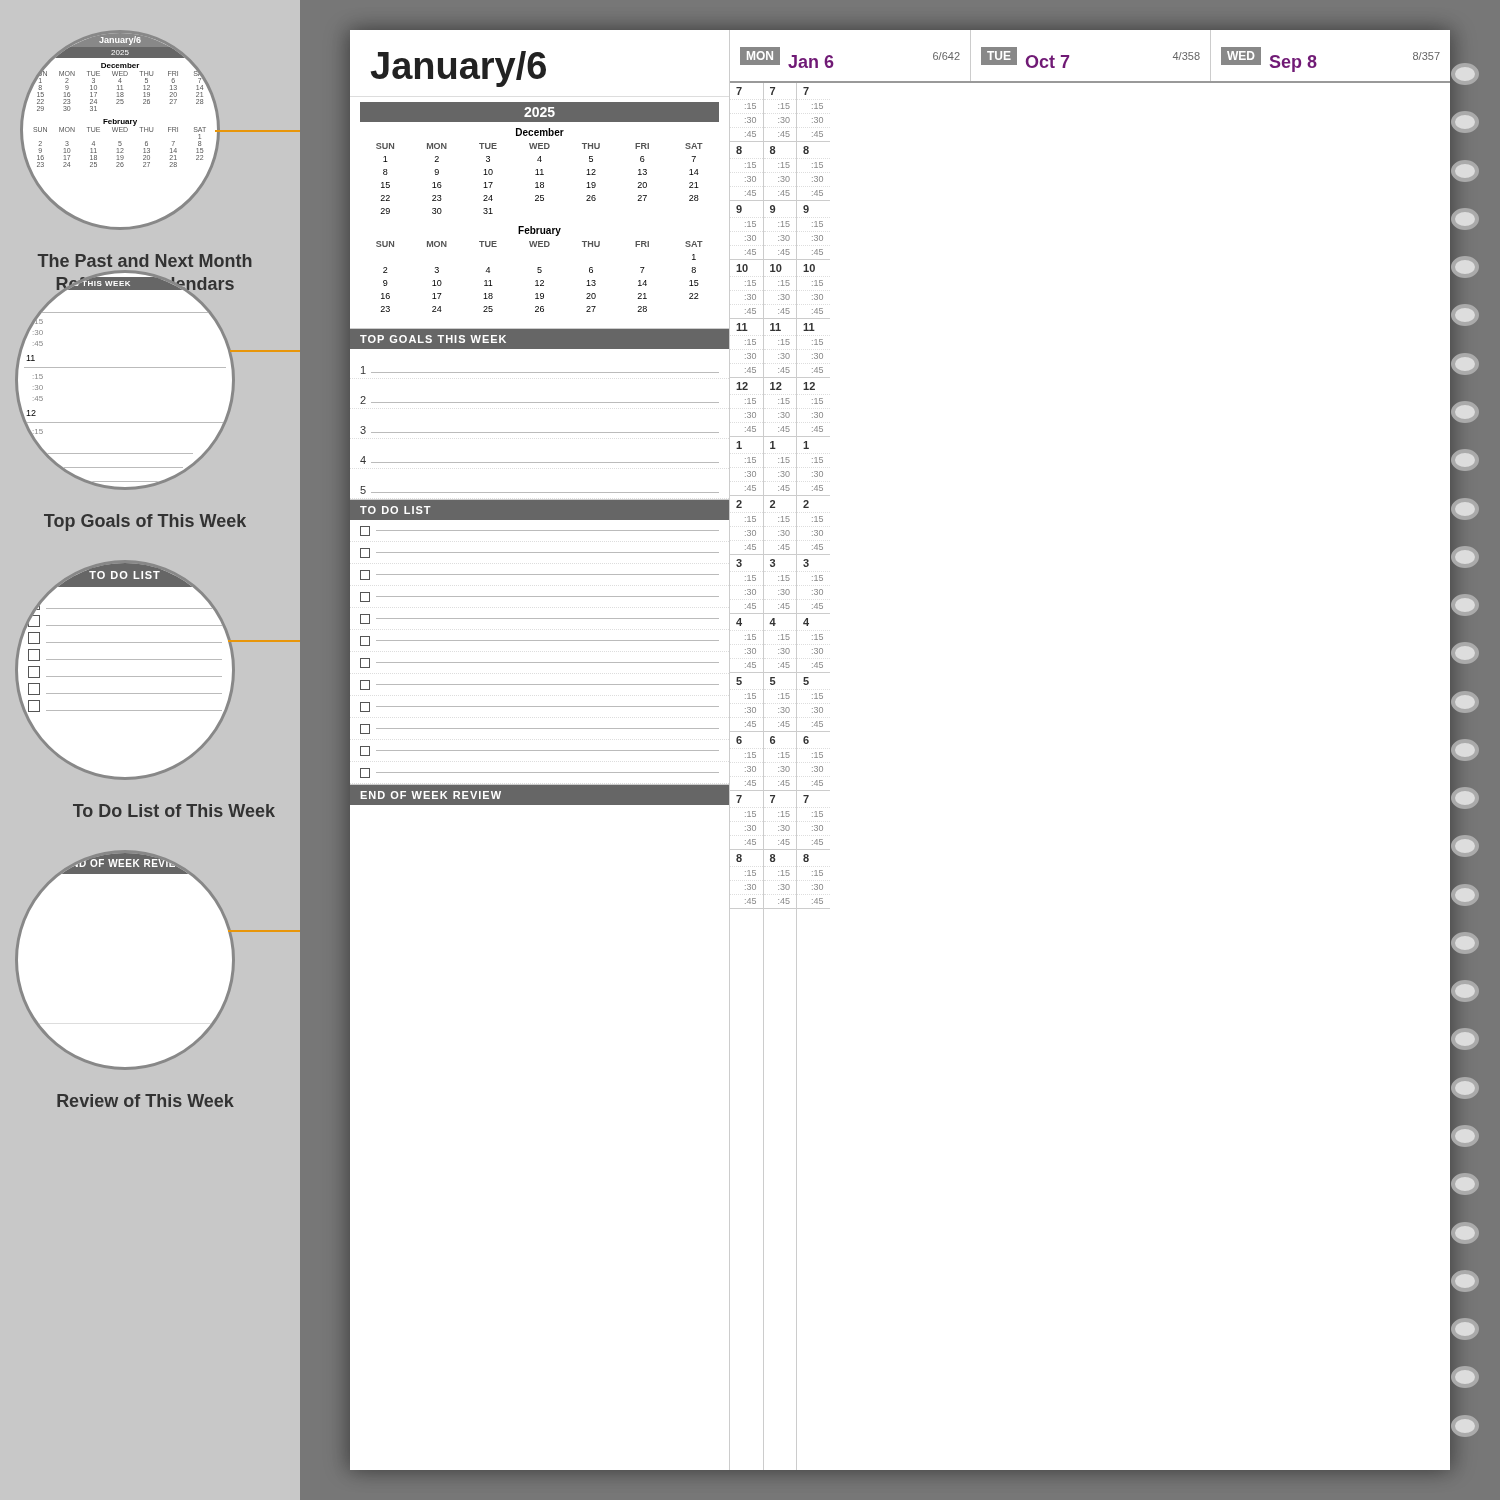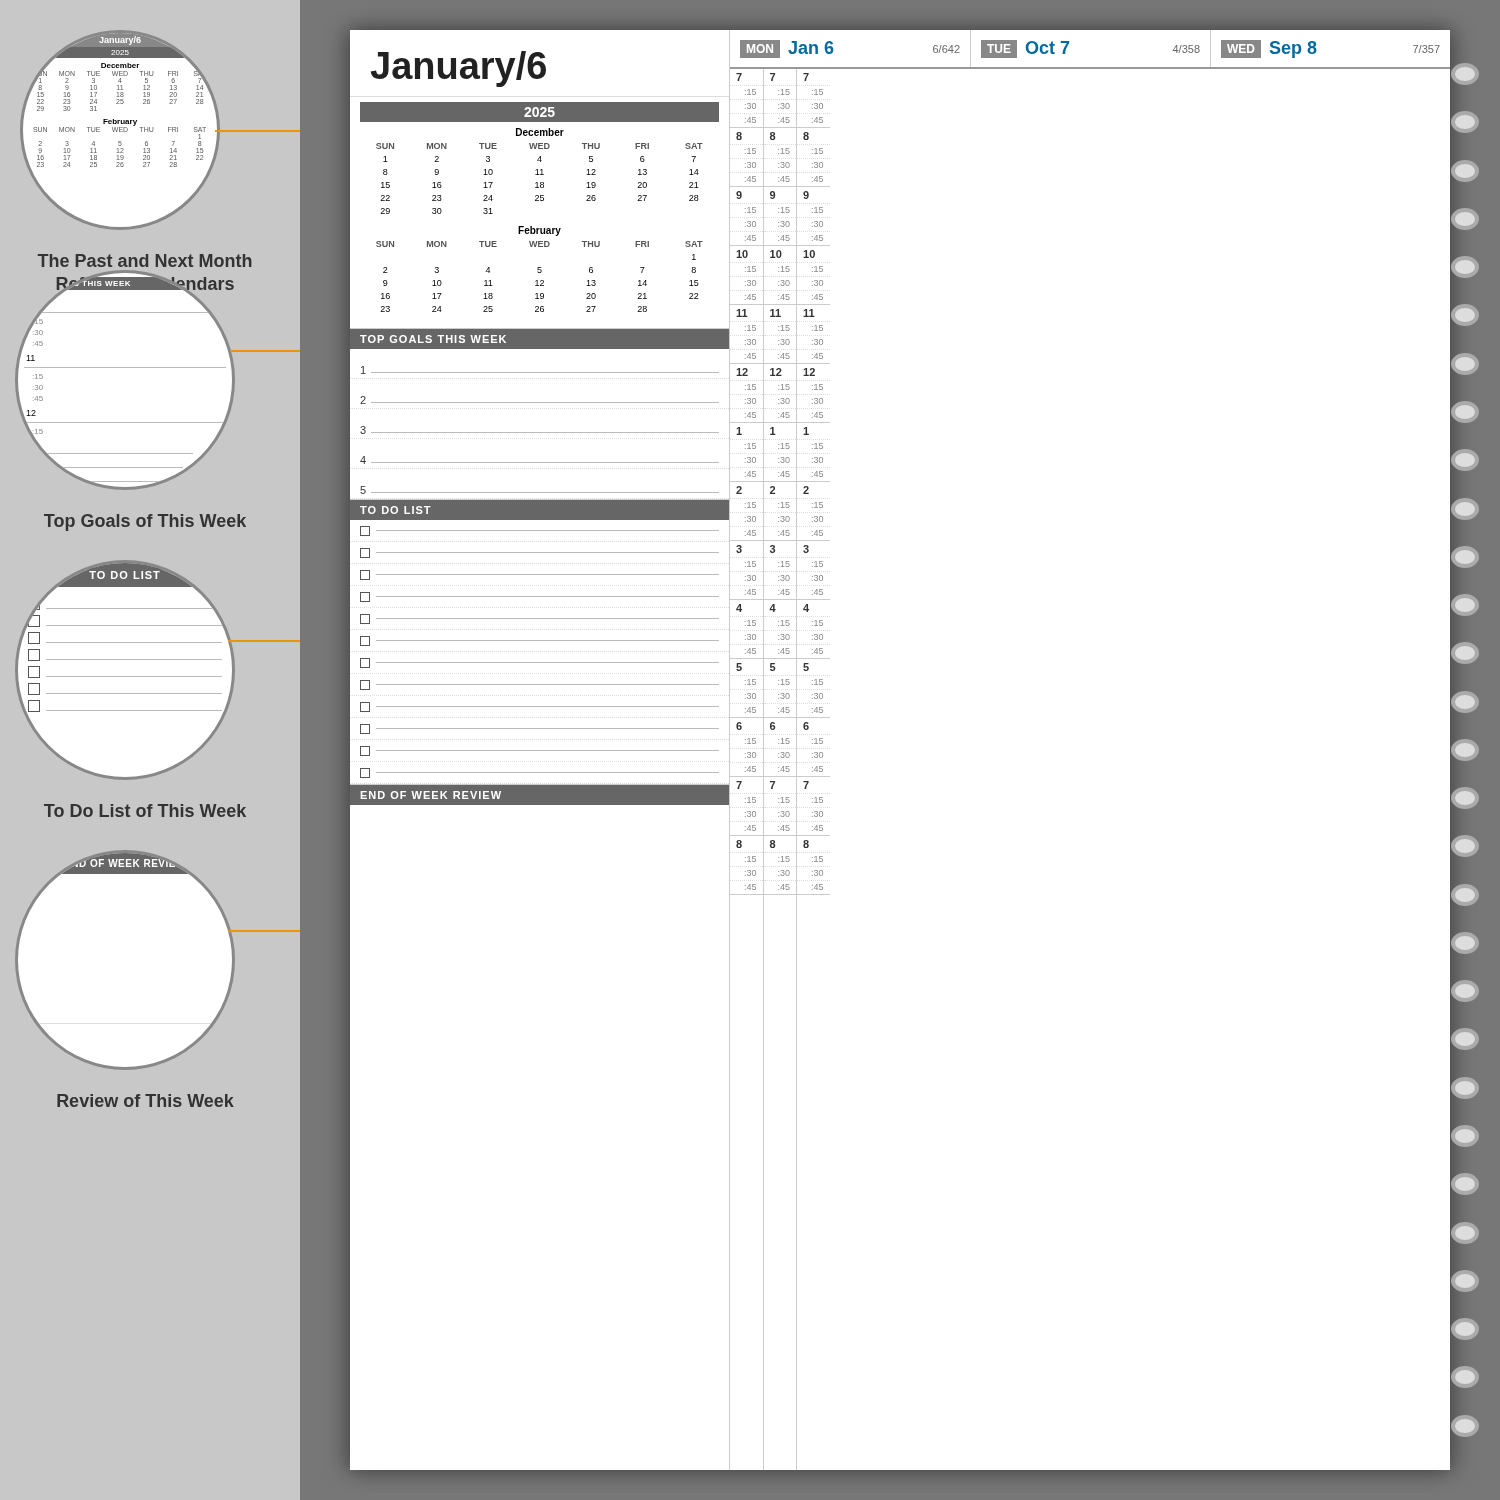--- a/index.html
+++ b/index.html
@@ -286,21 +286,22 @@
       background: #888;
       color: white;
       font-size: 12px;
       font-weight: bold;
       padding: 2px 6px;
     }
 
     .day-date {
       font-size: 18px;
       font-weight: bold;
-      color: #0369a1;
+      color: #701a75;
+      margin-top: 14px;
     }
 
     .day-num {
       font-size: 11px;
       color: #666;
       margin-left: auto;
     }
 
     .day-column {
       border-left: 1px solid #ccc;
@@ -497,21 +498,21 @@
           <div style="width:12px;height:12px;border:1.5px solid #555;"></div>
           <div style="flex:1;border-bottom:1px solid #bbb;height:1px;margin-top:8px;"></div>
         </div>
       <div style="display:flex;align-items:center;gap:6px;margin:5px 0;">
           <div style="width:12px;height:12px;border:1.5px solid #555;"></div>
           <div style="flex:1;border-bottom:1px solid #bbb;height:1px;margin-top:8px;"></div>
         </div>
     </div>
   </div>
 
-  <div class="annotation-label" style="top: 800px;">To Do List of This Week</div>
+  <div class="annotation-label" style="top: 800px; text-align: right;">To Do List of This Week</div>
 
   <div class="zoom-circle zoom-circle-4">
     <div style="background:#666;color:white;font-size:10px;font-weight:bold;letter-spacing:0.5px;text-align:center;padding:5px 4px;">END OF WEEK REVIEW</div>
     <div style="padding:10px;height:150px;border-bottom:1px solid #ddd;"></div>
   </div>
 
   <div class="annotation-label" style="top: 1090px;">Review of This Week</div>
 
   <div style="position:absolute;top:130px;left:215px;width:140px;height:2px;background:#e8960a;"></div>
   <div style="position:absolute;top:124px;left:348px;width:10px;height:10px;border-radius:50%;background:#e8960a;"></div>
@@ -722,21 +723,21 @@
             <span class="day-num">6/642</span>
           </div>
           <div class="day-header">
             <span class="day-name">TUE</span>
             <span class="day-date">Oct 7</span>
             <span class="day-num">4/358</span>
           </div>
           <div class="day-header">
             <span class="day-name">WED</span>
             <span class="day-date">Sep 8</span>
-            <span class="day-num">7/357</span>
+            <span class="day-num">8/357</span>
           </div>
         </div>
 
         <div class="days-main">
 
           <div class="day-column">
             <div class="time-group">
               <div class="time-hour">7</div>
               <div class="time-sub">:15</div>
               <div class="time-sub">:30</div>

